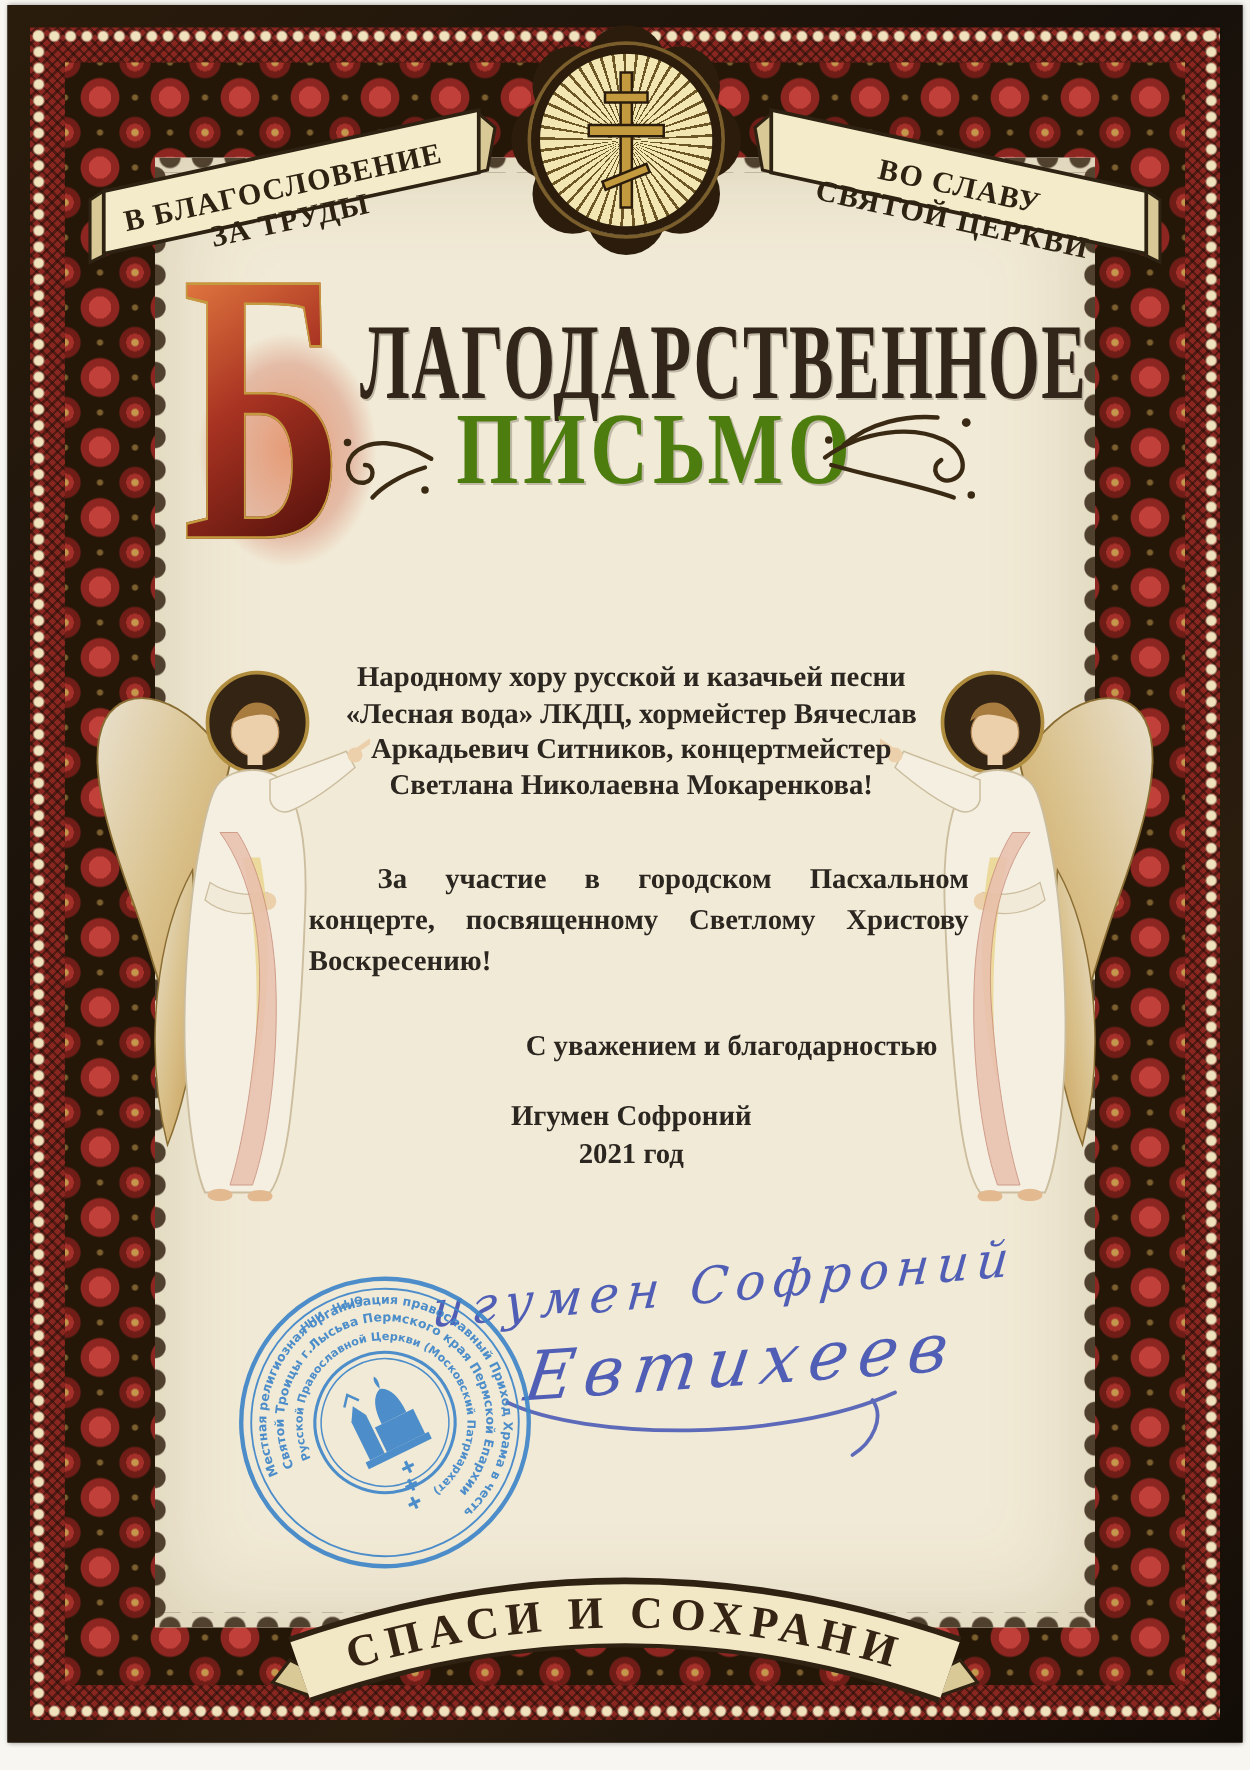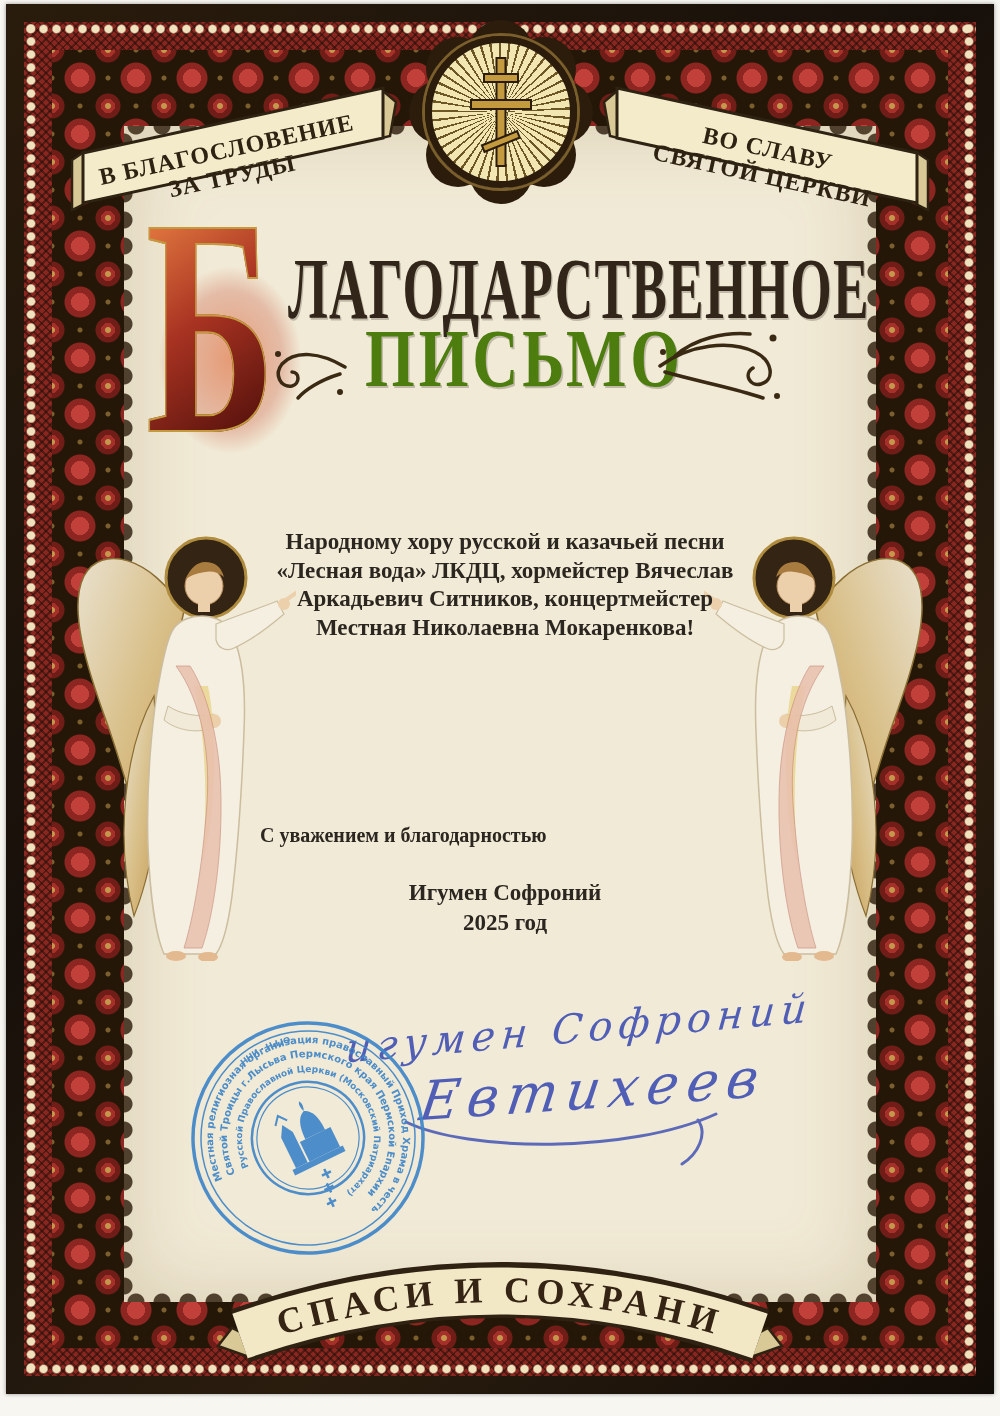--- a/index.html
+++ b/index.html
@@ -65,21 +65,21 @@
       text-shadow:2px 2px 0 rgba(50,38,26,.25); }
   .title-line2 { position:absolute; left:320px; top:318px; width:370px; text-align:center; font-size:82px; line-height:1;
       font-weight:bold; color:#4d7c0f; text-shadow:2px 2px 0 rgba(50,38,26,.25); }
   .title-line2 span { display:inline-block; transform:scaleX(.78); transform-origin:center top; letter-spacing:5px; }
   .flourish { position:absolute; }
 
   
   .bodytext { position:absolute; color:#2b2620; font-weight:bold; }
   .recipient { left:258px; top:528px; width:494px; font-size:23px; line-height:28.5px; text-align:center; }
   .reason { left:247px; top:686px; width:528px; font-size:23px; line-height:33px; text-align:justify; text-indent:55px; }
-  .closing { left:260px; top:824px; width:490px; font-size:20px; text-align:left; font-weight:bold; }
+  .closing { left:260px; top:824px; width:490px; font-size:23px; text-align:right; font-weight:bold; }
   .signer { left:260px; top:878px; width:490px; font-size:23px; line-height:29.5px; text-align:center; }
 
   
   .sig { position:absolute; color:#4353b4; font-style:italic; font-family:"DejaVu Serif", serif; opacity:.92; }
   .sig1 { left:345px; top:1005px; font-size:40px; letter-spacing:6px; transform:rotate(-5deg) skewX(-10deg); }
   .sig2 { left:420px; top:1058px; font-size:54px; letter-spacing:8px; transform:rotate(-4deg) skewX(-12deg); }
   .sig-swash { position:absolute; left:398px; top:1108px; }
 
   
   .stamp { position:absolute; left:180px; top:1010px; width:256px; height:256px; transform:rotate(-26deg); opacity:.92; }
@@ -185,25 +185,26 @@
       <circle cx="8" cy="26" r="3" fill="#3a2a14"></circle>
   </svg>
 
   <svg class="angel left" width="240" height="445" viewBox="0 0 240 445">
       <use href="#angelFig"></use>
     </svg>
   <svg class="angel right" width="240" height="445" viewBox="0 0 240 445">
       <use href="#angelFig"></use>
     </svg>
 
-  <div class="bodytext recipient">Народному хору русской и казачьей песни «Лесная вода» ЛКДЦ, хормейстер Вячеслав Аркадьевич Ситников, концертмейстер Местная Николаевна Мокаренкова!</div>
+  <div class="bodytext recipient">Народному хору русской и казачьей песни «Лесная вода» ЛКДЦ, хормейстер Вячеслав Аркадьевич Ситников, концертмейстер Светлана Николаевна Мокаренкова!</div>
+  <div class="bodytext reason">За участие в городском Пасхальном концерте, посвященному Светлому Христову Воскресению!</div>
   <div class="bodytext closing">С уважением и благодарностью</div>
   <div class="bodytext signer">
     <div>Игумен Софроний</div>
-    <div>2025 год</div>
+    <div>2021 год</div>
   </div>
 
   <div class="sig sig1">игумен Софроний</div>
   <div class="sig sig2">Евтихеев</div>
   <svg class="sig-swash" width="330" height="60" viewBox="0 0 330 60">
     <path d="M8,14 C70,44 230,46 318,6 M300,12 C310,26 300,46 284,56" fill="none" stroke="#4353b4" stroke-width="3" stroke-linecap="round" opacity=".85"></path>
   </svg>
 
   <svg class="stamp" viewBox="0 0 256 256">
     <defs>

